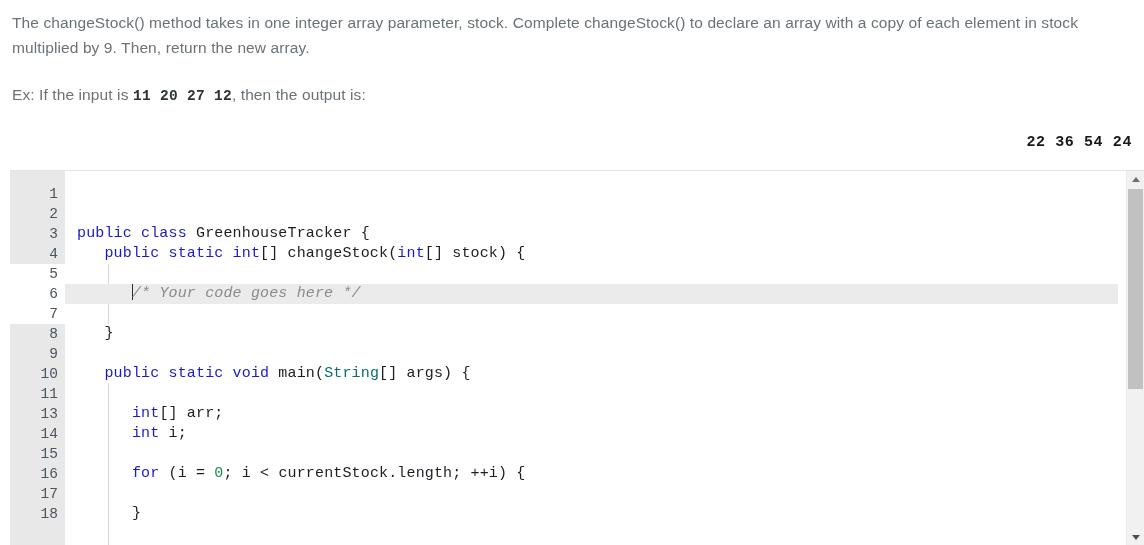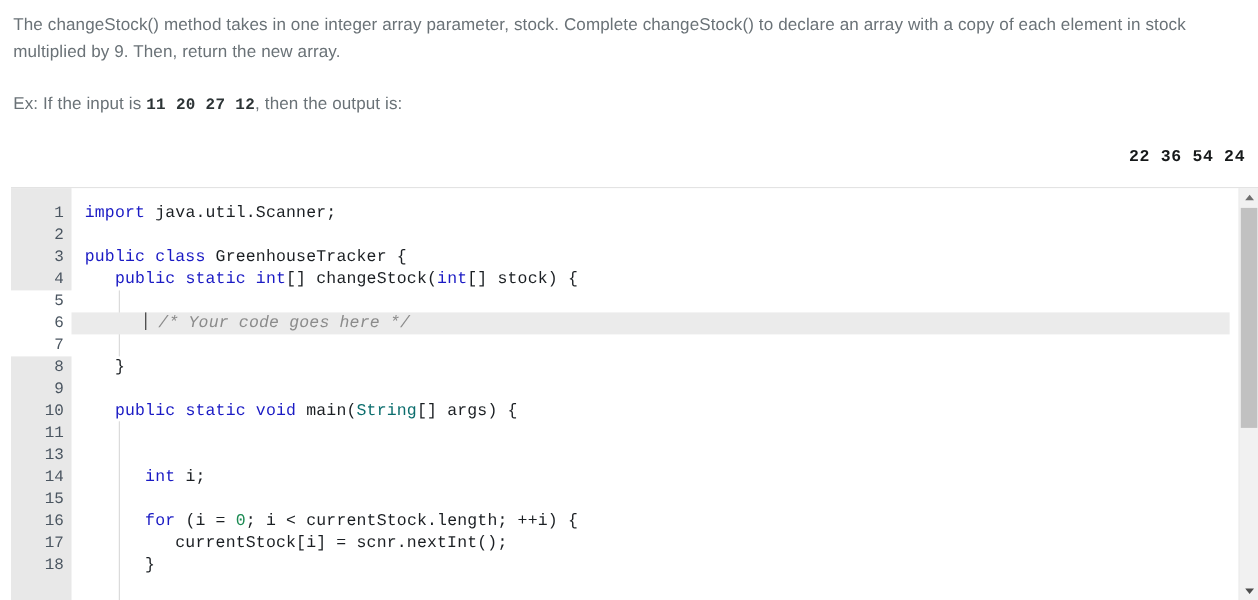--- a/index.html
+++ b/index.html
@@ -141,21 +141,21 @@
     height: 16px;
     background: #2b2b2b;
     vertical-align: -3px;
     margin-right: -1px;
   }
 
   
   .kw   { color: #1a1ac4; }        
   .typ  { color: #0b6d6d; }        
   .num  { color: #1a8a52; }        
-  .cmt  { color: #8b8b8b; font-style: italic; padding-left: 12px; }
+  .cmt  { color: #8b8b8b; font-style: italic; }
 
   
   .scrollbar {
     position: absolute;
     right: 0;
     top: 0;
     width: 17px;
     height: 375px;
     background: #f1f1f1;
     border-left: 1px solid #ebebeb;
@@ -206,21 +206,20 @@
     <div class="gutter-bg" id="gutter-bg-top"></div>
     <div class="gutter-bg" id="gutter-bg-bottom"></div>
 
     <div class="indent-guide" id="guide-editable"></div>
     <div class="indent-guide" id="guide-lower"></div>
 
     <div class="code-rows">
 
       <div class="row">
         <span class="ln">1</span>
-        <span class="code"><span class="kw">import</span> java.util.Scanner;</span>
       </div>
 
       <div class="row">
         <span class="ln">2</span>
         <span class="code"></span>
       </div>
 
       <div class="row">
         <span class="ln">3</span>
         <span class="code"><span class="kw">public class</span> GreenhouseTracker {</span>
@@ -262,40 +261,40 @@
         <span class="code">   <span class="kw">public static void</span> main(<span class="typ">String</span>[] args) {</span>
       </div>
 
       <div class="row">
         <span class="ln">11</span>
       </div>
 
 
       <div class="row">
         <span class="ln">13</span>
+        <span class="code">      <span class="kw">int</span>[] arr;</span>
       </div>
 
       <div class="row">
         <span class="ln">14</span>
         <span class="code">      <span class="kw">int</span> i;</span>
       </div>
 
       <div class="row">
         <span class="ln">15</span>
         <span class="code"></span>
       </div>
 
       <div class="row">
         <span class="ln">16</span>
         <span class="code">      <span class="kw">for</span> (i = <span class="num">0</span>; i &lt; currentStock.length; ++i) {</span>
       </div>
 
       <div class="row">
         <span class="ln">17</span>
-        <span class="code">         currentStock[i] = scnr.nextInt();</span>
       </div>
 
       <div class="row">
         <span class="ln">18</span>
         <span class="code">      }</span>
       </div>
 
     </div>
   </div>
 

